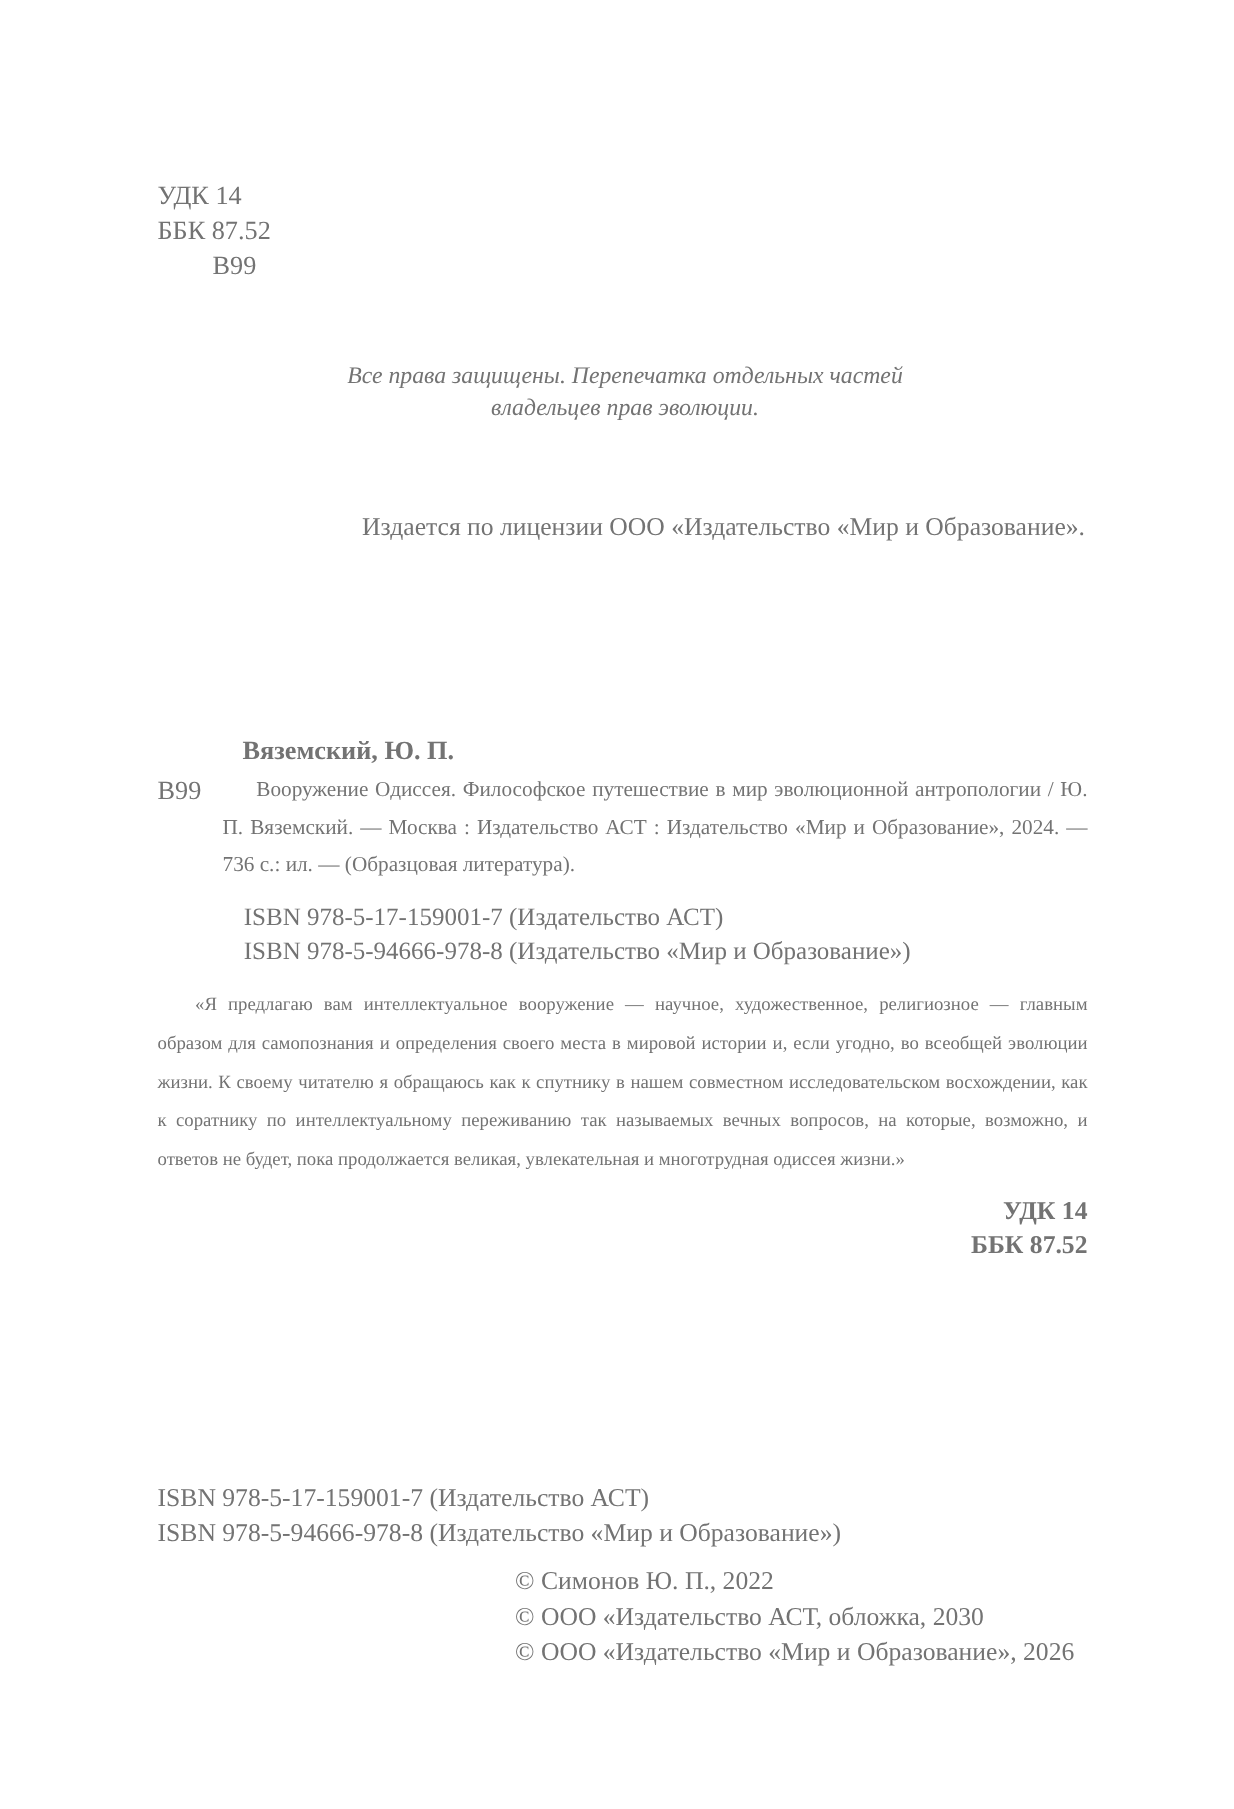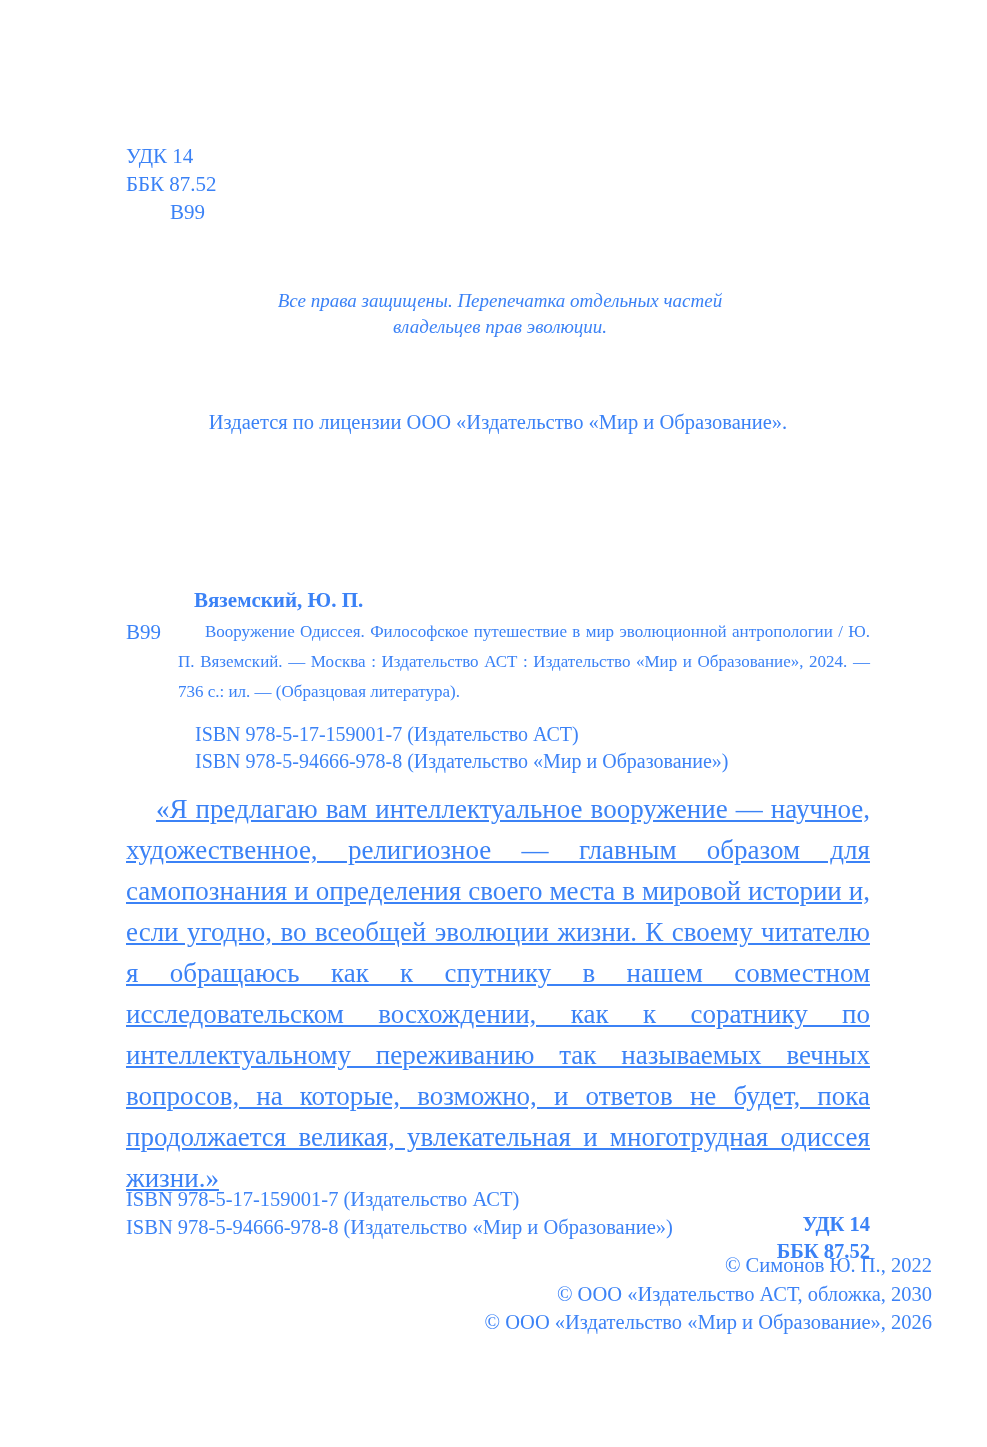--- a/index.html
+++ b/index.html
@@ -7,21 +7,21 @@
     margin: 0;
     padding: 0;
     background: #ffffff;
   }
 
   .page {
     position: relative;
     width: 987px;
     height: 1447px;
     background: #ffffff;
-    color: #3b82f6;
+    color: #737373;
     font-family: "Liberation Serif", "DejaVu Serif", serif;
     overflow: hidden;
     box-sizing: border-box;
   }
 
   
   .udc-top {
     position: absolute;
     left: 126px;
     top: 142px;
@@ -52,21 +52,21 @@
     text-align: center;
   }
   .rights-notice span { display: block; }
 
   
   .license-line {
     position: absolute;
     left: 128px;
     top: 408px;
     width: 740px;
-    text-align: center;
+    text-align: right;
     font-size: 20.5px;
     line-height: 28px;
   }
 
   
   .record {
     position: absolute;
     left: 126px;
     top: 586px;
     width: 744px;
@@ -107,26 +107,25 @@
     margin-left: 52px;
     margin-top: 14px;
     font-size: 20px;
     line-height: 27px;
     text-indent: 17px;
   }
   .record-isbns span { display: block; }
 
   .annotation {
     margin-top: 14px;
-    font-size: 27px;
-    line-height: 41px;
+    font-size: 15px;
+    line-height: 31px;
     text-align: justify;
     text-indent: 30px;
     hyphens: manual;
-    text-decoration: underline;
   }
   .annotation + .annotation { margin-top: 0; }
 
   .record-codes {
     margin-top: 12px;
     text-align: right;
     font-weight: bold;
     font-size: 20.5px;
     line-height: 27px;
   }
@@ -144,21 +143,20 @@
   .isbn-bottom span { display: block; }
 
   
   .copyright-block {
     position: absolute;
     left: 412px;
     top: 1251px;
     width: 520px;
     font-size: 20.5px;
     line-height: 28.5px;
-    text-align: right;
   }
   .copyright-block span { display: block; }
 </style>
 </head>
 <body>
 
 <div class="page">
 
   <div class="udc-top">
     <span class="line-udc">УДК 14</span>

